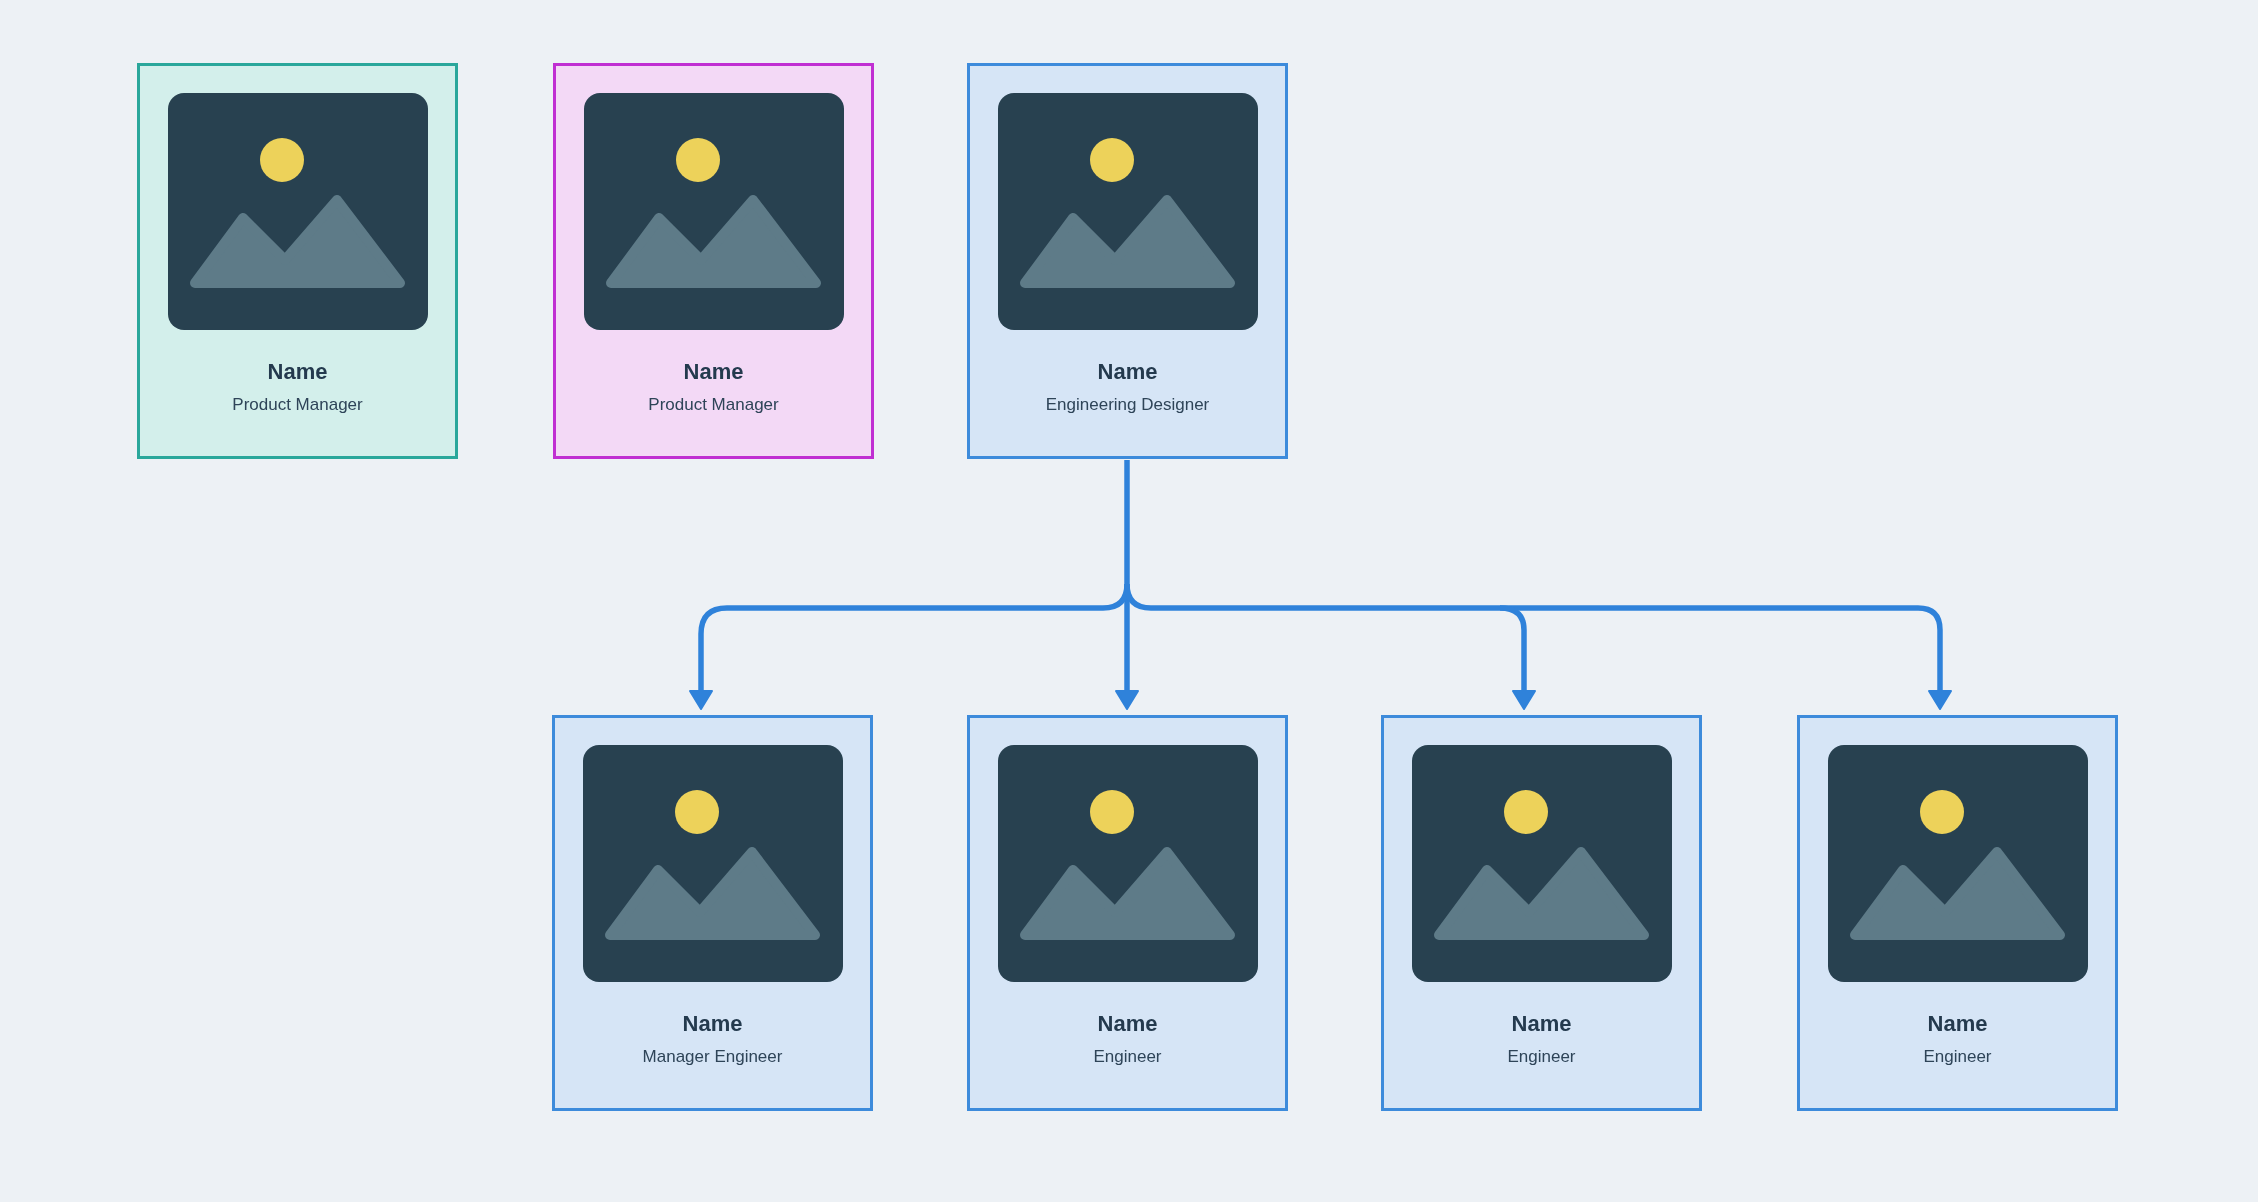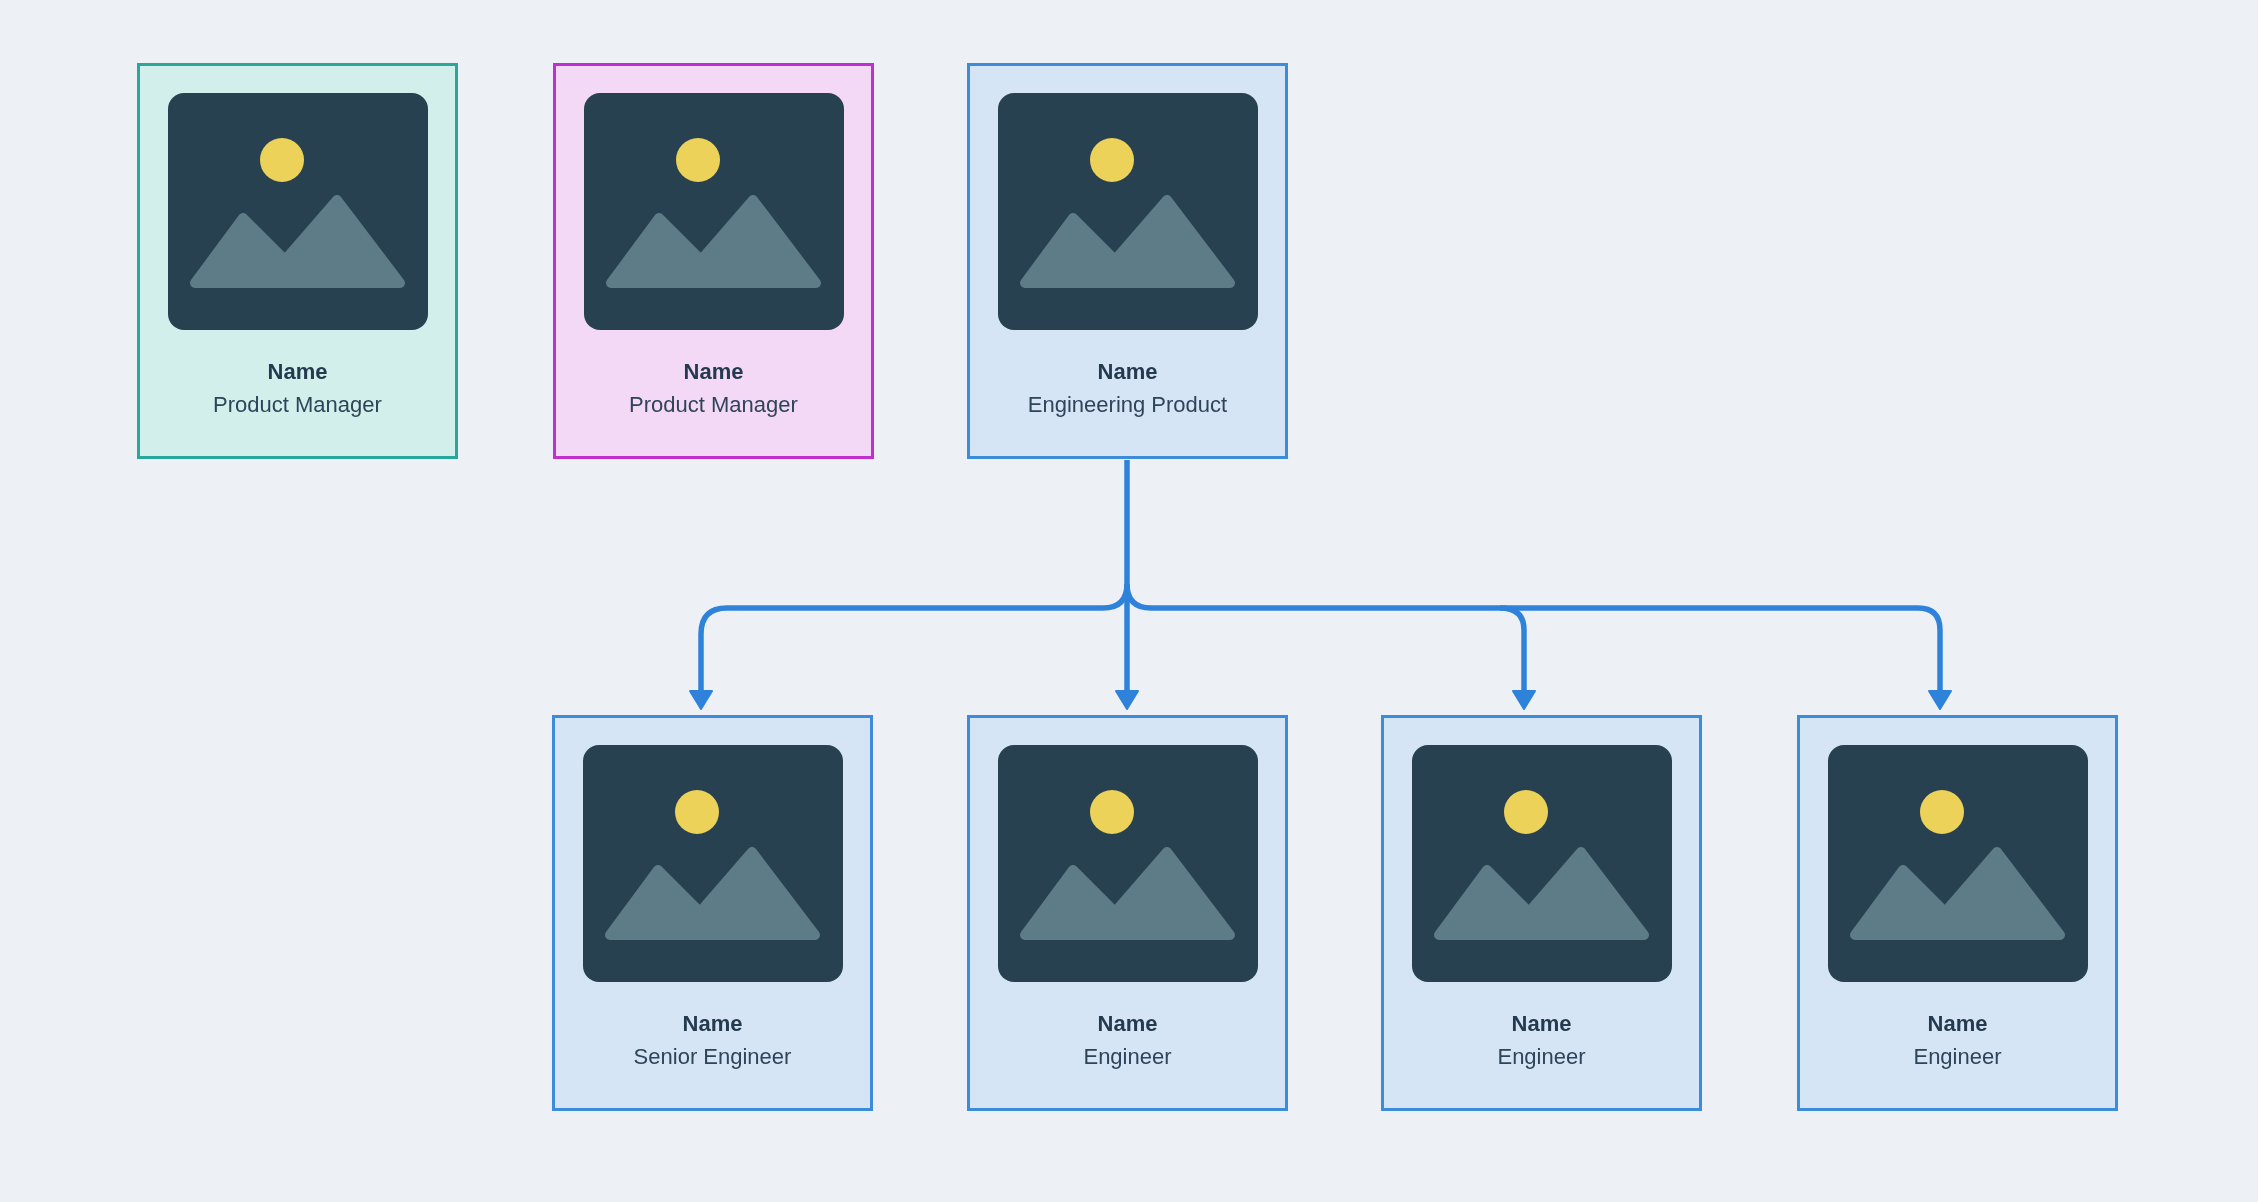--- a/index.html
+++ b/index.html
@@ -46,21 +46,21 @@
   .name {
     margin-top: 29px;
     font-size: 22px;
     font-weight: bold;
     line-height: 26px;
     color: #243a4e;
     text-align: center;
   }
   .role {
     margin-top: 7px;
-    font-size: 22px;
+    font-size: 17px;
     font-weight: 400;
     line-height: 26px;
     color: #2e4458;
     text-align: center;
   }
 
   
   #node-t1 { left: 137px; top: 63px; }
   #node-t2 { left: 553px; top: 63px; }
   #node-t3 { left: 967px; top: 63px; }
@@ -122,31 +122,31 @@
     <div class="role">Product Manager</div>
   </div>
 
   <div id="node-t3" class="card blue">
     <svg class="photo" viewBox="0 0 260 237" xmlns="http://www.w3.org/2000/svg">
       <rect x="0" y="0" width="260" height="237" rx="16" fill="#284150"></rect>
       <circle cx="114" cy="67" r="22" fill="#edd25a"></circle>
       <path d="M 27 190 L 75 125 L 117 167 L 169 107 L 232 190 Z" fill="#5e7b88" stroke="#5e7b88" stroke-width="10" stroke-linejoin="round"></path>
     </svg>
     <div class="name">Name</div>
-    <div class="role">Engineering Product</div>
+    <div class="role">Engineering Designer</div>
   </div>
 
   <div id="node-b1" class="card blue">
     <svg class="photo" viewBox="0 0 260 237" xmlns="http://www.w3.org/2000/svg">
       <rect x="0" y="0" width="260" height="237" rx="16" fill="#284150"></rect>
       <circle cx="114" cy="67" r="22" fill="#edd25a"></circle>
       <path d="M 27 190 L 75 125 L 117 167 L 169 107 L 232 190 Z" fill="#5e7b88" stroke="#5e7b88" stroke-width="10" stroke-linejoin="round"></path>
     </svg>
     <div class="name">Name</div>
-    <div class="role">Senior Engineer</div>
+    <div class="role">Manager Engineer</div>
   </div>
 
   <div id="node-b2" class="card blue">
     <svg class="photo" viewBox="0 0 260 237" xmlns="http://www.w3.org/2000/svg">
       <rect x="0" y="0" width="260" height="237" rx="16" fill="#284150"></rect>
       <circle cx="114" cy="67" r="22" fill="#edd25a"></circle>
       <path d="M 27 190 L 75 125 L 117 167 L 169 107 L 232 190 Z" fill="#5e7b88" stroke="#5e7b88" stroke-width="10" stroke-linejoin="round"></path>
     </svg>
     <div class="name">Name</div>
     <div class="role">Engineer</div>

